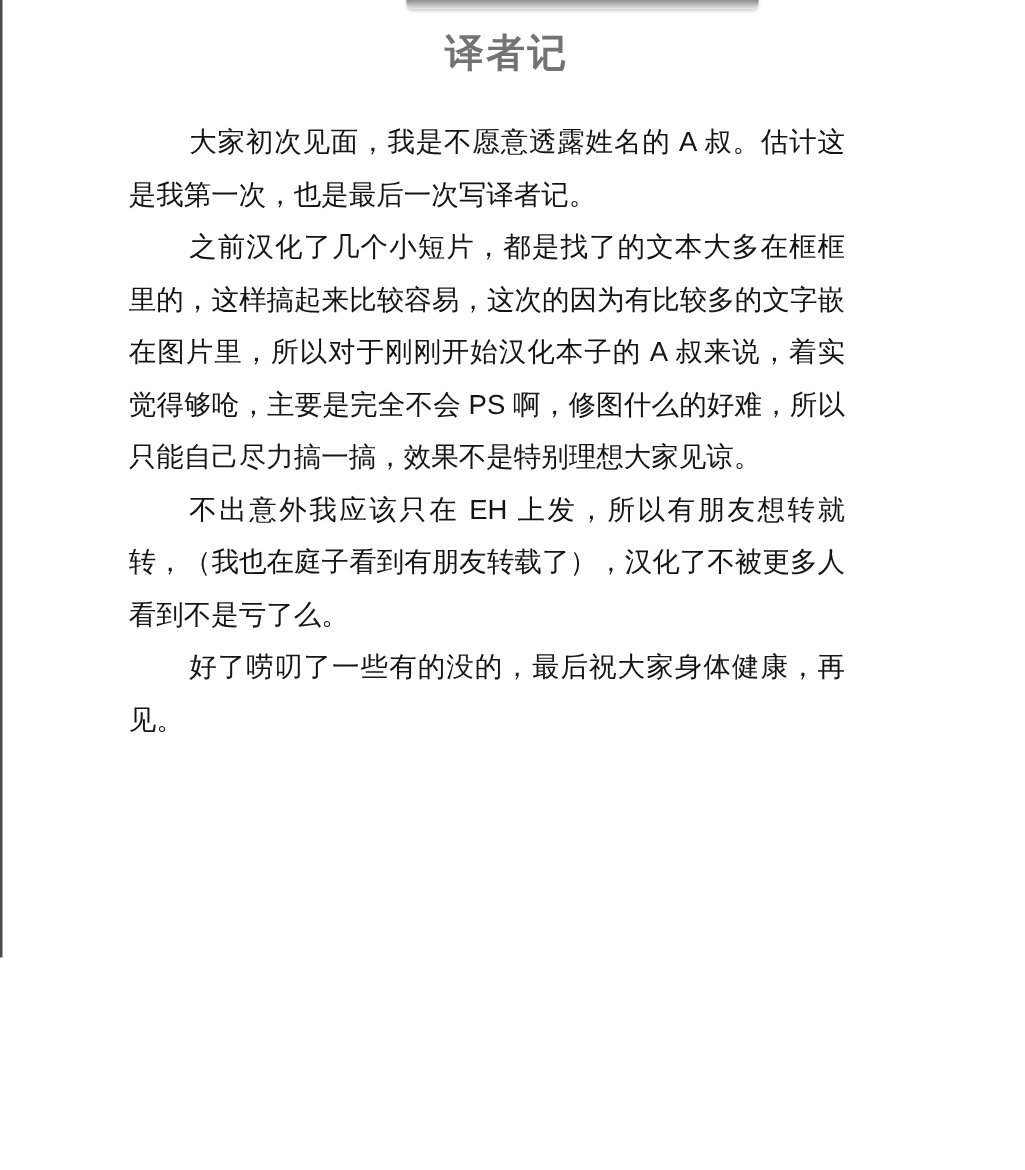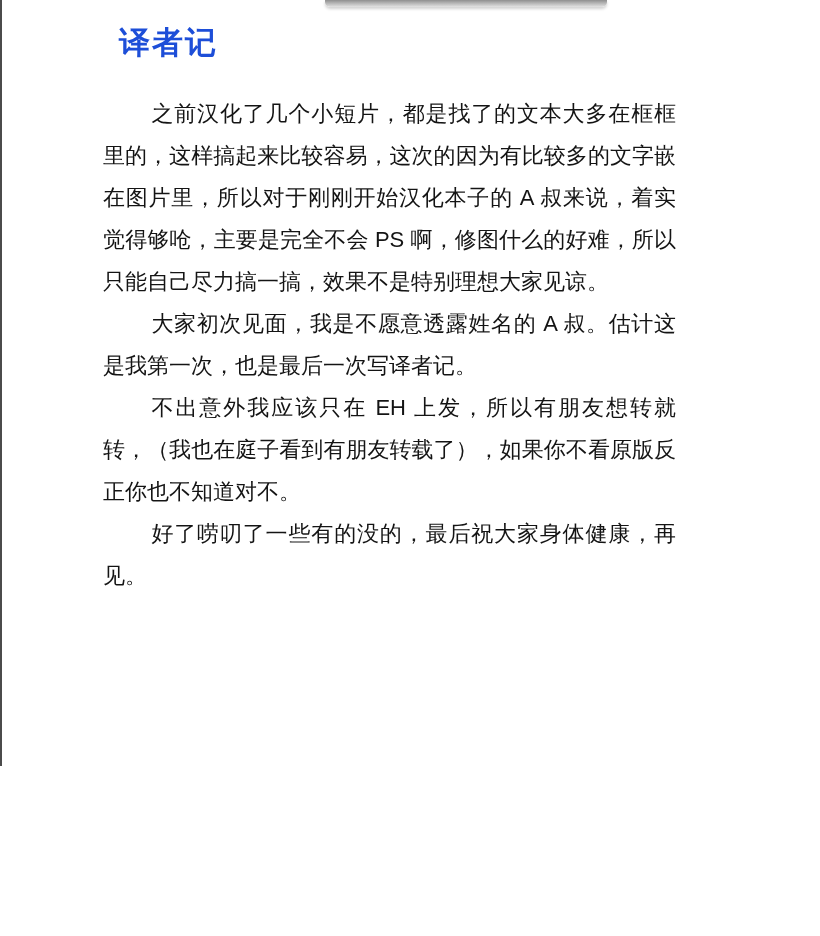--- a/index.html
+++ b/index.html
@@ -34,25 +34,26 @@
     width: 2px;
     height: 766px;
     background: #4b4b4b;
   }
   .page-title {
     position: absolute;
     top: 24px;
     left: 103px;
     width: 573px;
     margin: 0;
+    text-align: center;
     font-size: 31px;
     line-height: 38px;
     font-weight: bold;
     letter-spacing: 2px;
-    color: #1d4ed8;
+    color: #737373;
     transform: translateX(16px);
   }
   .document-body {
     position: absolute;
     top: 93px;
     left: 103px;
     width: 573px;
     font-size: 22px;
     line-height: 42px;
     text-align: justify;
@@ -72,20 +73,20 @@
 
 <div>
 
   <div class="top-edge-artifact"></div>
 
   <div class="left-border-artifact"></div>
 
   <h1 class="page-title">译者记</h1>
 
   <div class="document-body">
+    <p class="indent">大家初次见面，我是不愿意透露姓名的 A 叔。估计这是我第一次，也是最后一次写译者记。</p>
     <p class="indent">之前汉化了几个小短片，都是找了的文本大多在框框里的，这样搞起来比较容易，这次的因为有比较多的文字嵌在图片里，所以对于刚刚开始汉化本子的 A 叔来说，着实觉得够呛，主要是完全不会 PS 啊，修图什么的好难，所以只能自己尽力搞一搞，效果不是特别理想大家见谅。</p>
-    <p class="indent">大家初次见面，我是不愿意透露姓名的 A 叔。估计这是我第一次，也是最后一次写译者记。</p>
-    <p class="indent">不出意外我应该只在 EH 上发，所以有朋友想转就转，（我也在庭子看到有朋友转载了），如果你不看原版反正你也不知道对不。</p>
+    <p class="indent">不出意外我应该只在 EH 上发，所以有朋友想转就转，（我也在庭子看到有朋友转载了），汉化了不被更多人看到不是亏了么。</p>
     <p class="indent">好了唠叨了一些有的没的，最后祝大家身体健康，再见。</p>
 
   </div>
 
 </div>
 
 </body></html>

